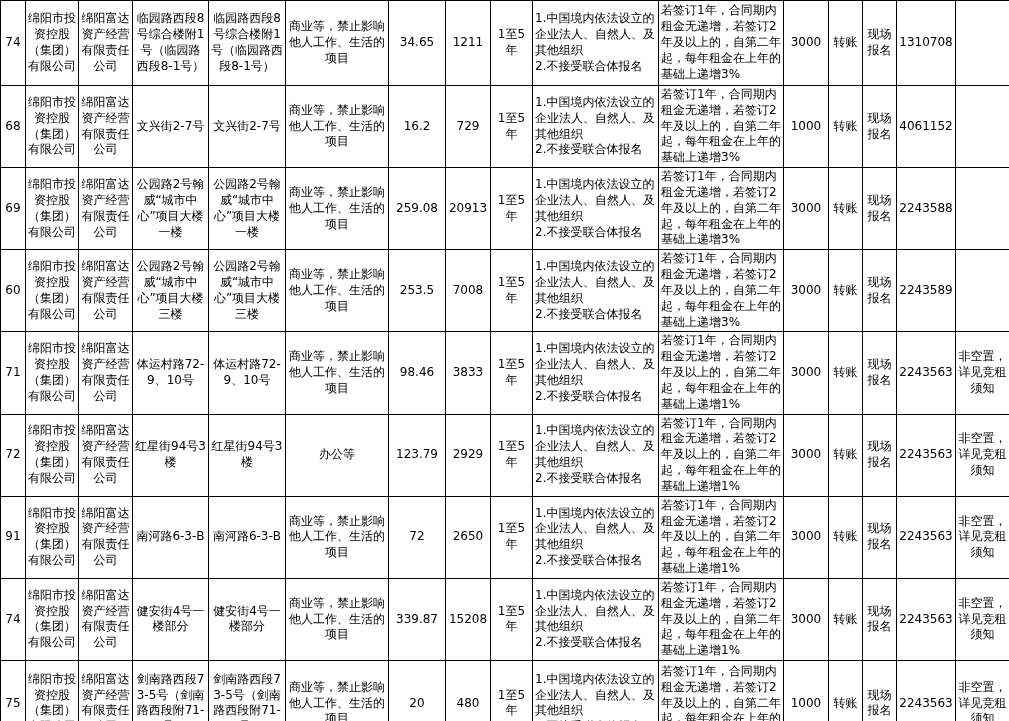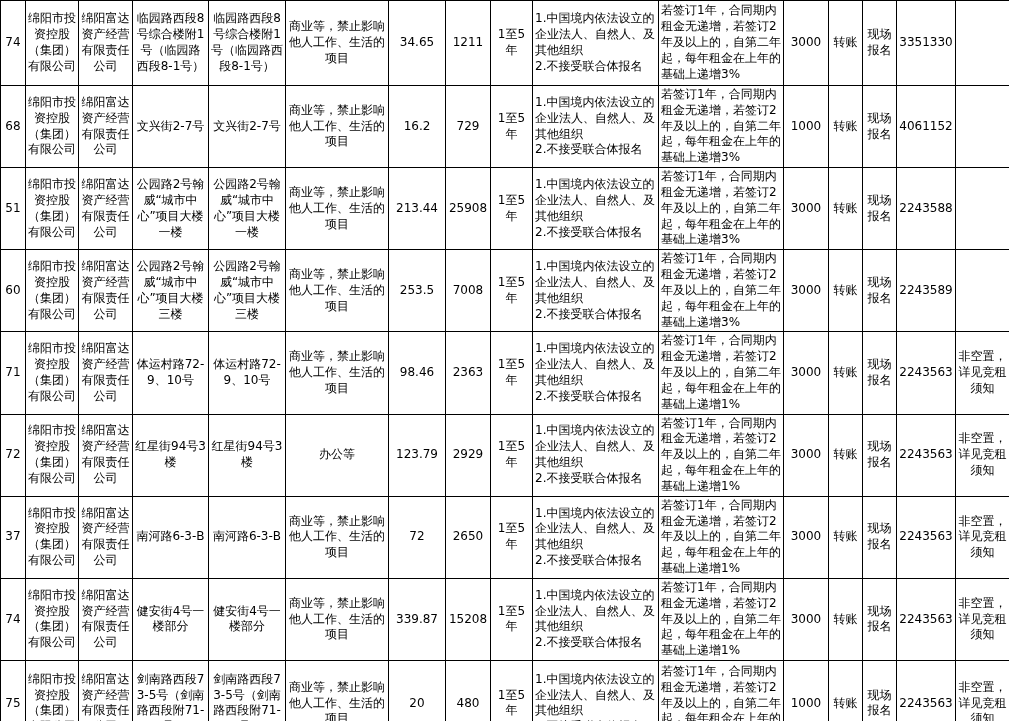--- a/index.html
+++ b/index.html
@@ -52,21 +52,21 @@
           <td>商业等，禁止影响他人工作、生活的项目</td>
           <td>34.65</td>
           <td>1211</td>
           <td>1至5年</td>
           <td class="left">1.中国境内依法设立的企业法人、自然人、及其他组织
 2.不接受联合体报名</td>
           <td class="left">若签订1年，合同期内租金无递增，若签订2年及以上的，自第二年起，每年租金在上年的基础上递增3%</td>
           <td>3000</td>
           <td>转账</td>
           <td>现场报名</td>
-          <td>3351330</td>
+          <td>1310708</td>
           <td></td>
         </tr>
         <tr style="height: 78px;">
           <td>68</td>
           <td>绵阳市投资控股（集团）有限公司</td>
           <td>绵阳富达资产经营有限责任公司</td>
           <td>文兴街2-7号</td>
           <td>文兴街2-7号</td>
           <td>商业等，禁止影响他人工作、生活的项目</td>
           <td>16.2</td>
@@ -75,28 +75,28 @@
           <td class="left">1.中国境内依法设立的企业法人、自然人、及其他组织
 2.不接受联合体报名</td>
           <td class="left">若签订1年，合同期内租金无递增，若签订2年及以上的，自第二年起，每年租金在上年的基础上递增3%</td>
           <td>1000</td>
           <td>转账</td>
           <td>现场报名</td>
           <td>4061152</td>
           <td></td>
         </tr>
         <tr style="height: 77px;">
-          <td>51</td>
+          <td>69</td>
           <td>绵阳市投资控股（集团）有限公司</td>
           <td>绵阳富达资产经营有限责任公司</td>
           <td>公园路2号翰威“城市中心”项目大楼一楼</td>
           <td>公园路2号翰威“城市中心”项目大楼一楼</td>
           <td>商业等，禁止影响他人工作、生活的项目</td>
-          <td>213.44</td>
-          <td>25908</td>
+          <td>259.08</td>
+          <td>20913</td>
           <td>1至5年</td>
           <td class="left">1.中国境内依法设立的企业法人、自然人、及其他组织
 2.不接受联合体报名</td>
           <td class="left">若签订1年，合同期内租金无递增，若签订2年及以上的，自第二年起，每年租金在上年的基础上递增3%</td>
           <td>3000</td>
           <td>转账</td>
           <td>现场报名</td>
           <td>2243588</td>
           <td></td>
         </tr>
@@ -120,21 +120,21 @@
           <td></td>
         </tr>
         <tr style="height: 79px;">
           <td>71</td>
           <td>绵阳市投资控股（集团）有限公司</td>
           <td>绵阳富达资产经营有限责任公司</td>
           <td>体运村路72-9、10号</td>
           <td>体运村路72-9、10号</td>
           <td>商业等，禁止影响他人工作、生活的项目</td>
           <td>98.46</td>
-          <td>2363</td>
+          <td>3833</td>
           <td>1至5年</td>
           <td class="left">1.中国境内依法设立的企业法人、自然人、及其他组织
 2.不接受联合体报名</td>
           <td class="left">若签订1年，合同期内租金无递增，若签订2年及以上的，自第二年起，每年租金在上年的基础上递增1%</td>
           <td>3000</td>
           <td>转账</td>
           <td>现场报名</td>
           <td>2243563</td>
           <td>非空置，详见竞租须知</td>
         </tr>
@@ -151,21 +151,21 @@
           <td class="left">1.中国境内依法设立的企业法人、自然人、及其他组织
 2.不接受联合体报名</td>
           <td class="left">若签订1年，合同期内租金无递增，若签订2年及以上的，自第二年起，每年租金在上年的基础上递增1%</td>
           <td>3000</td>
           <td>转账</td>
           <td>现场报名</td>
           <td>2243563</td>
           <td>非空置，详见竞租须知</td>
         </tr>
         <tr style="height: 79px;">
-          <td>37</td>
+          <td>91</td>
           <td>绵阳市投资控股（集团）有限公司</td>
           <td>绵阳富达资产经营有限责任公司</td>
           <td>南河路6-3-B</td>
           <td>南河路6-3-B</td>
           <td>商业等，禁止影响他人工作、生活的项目</td>
           <td>72</td>
           <td>2650</td>
           <td>1至5年</td>
           <td class="left">1.中国境内依法设立的企业法人、自然人、及其他组织
 2.不接受联合体报名</td>

